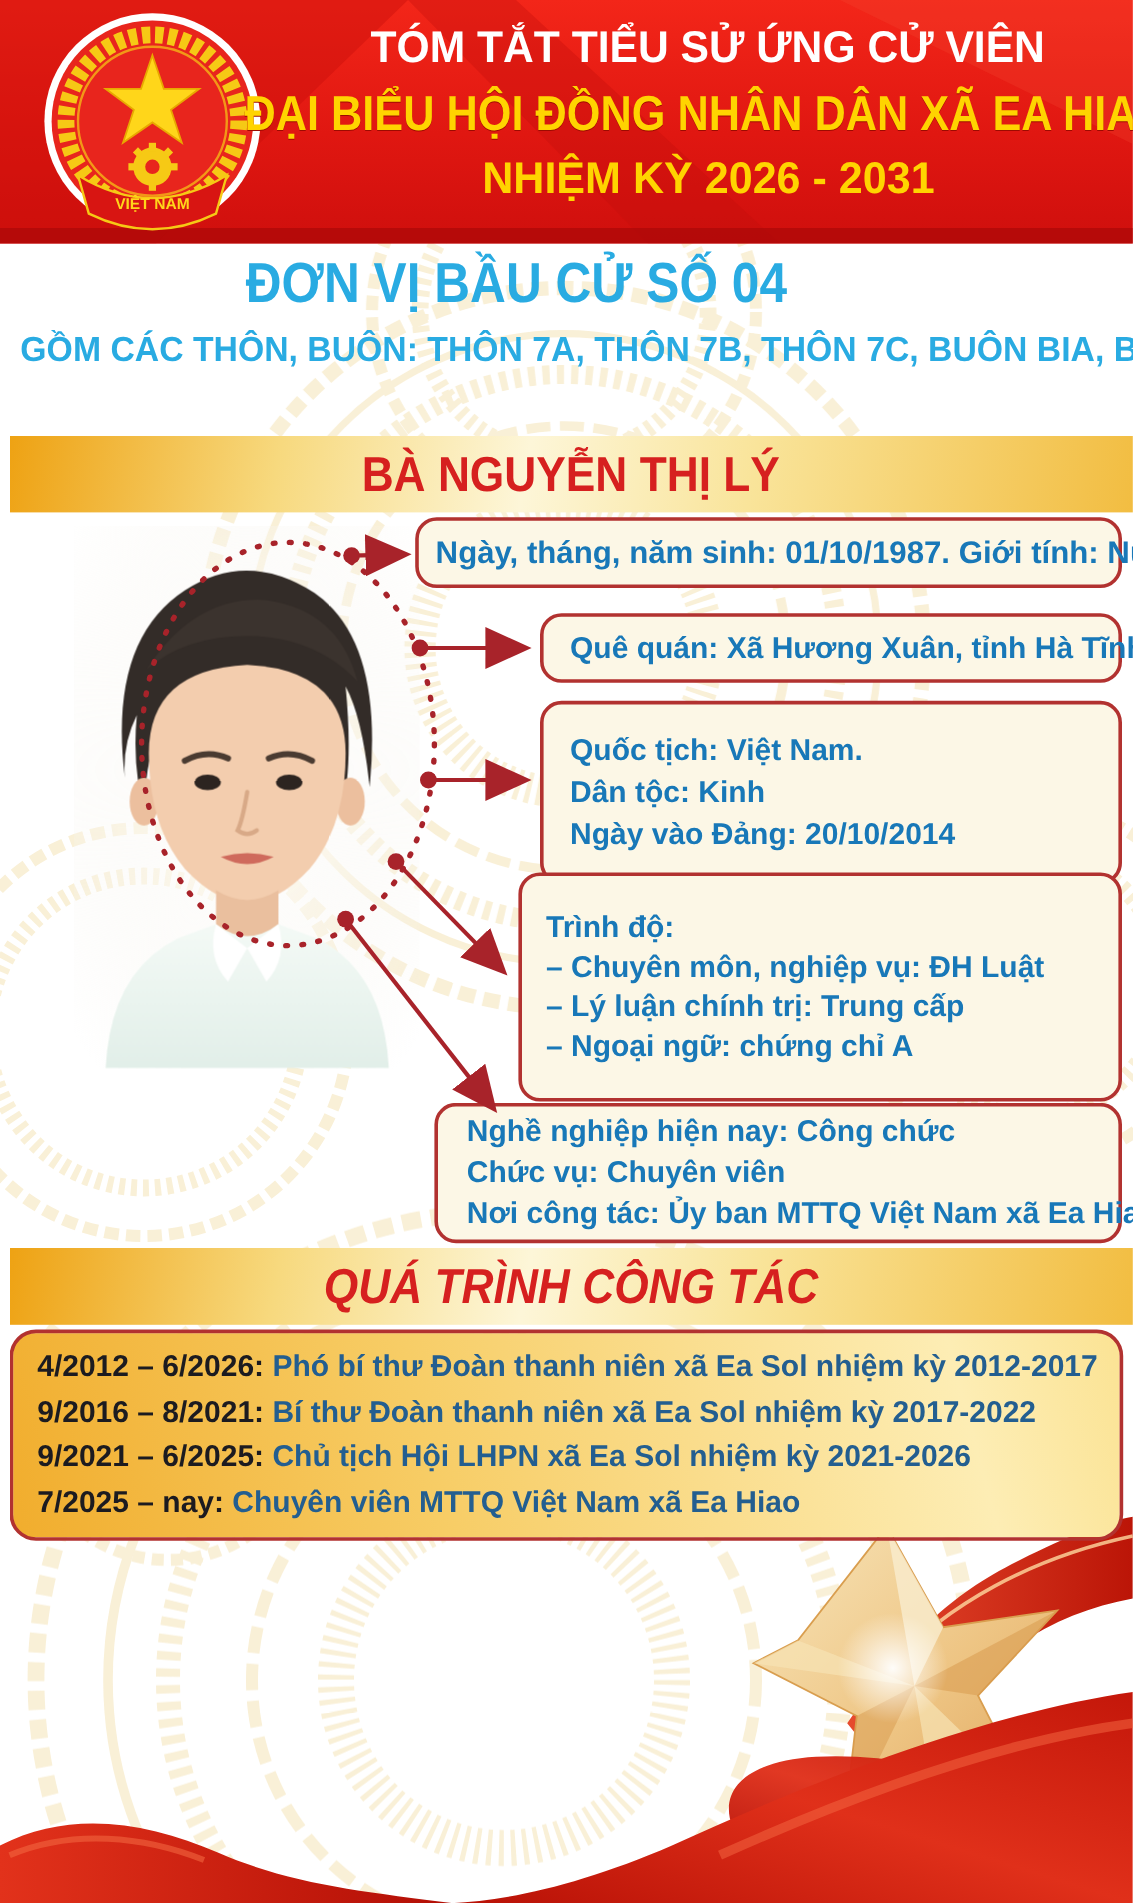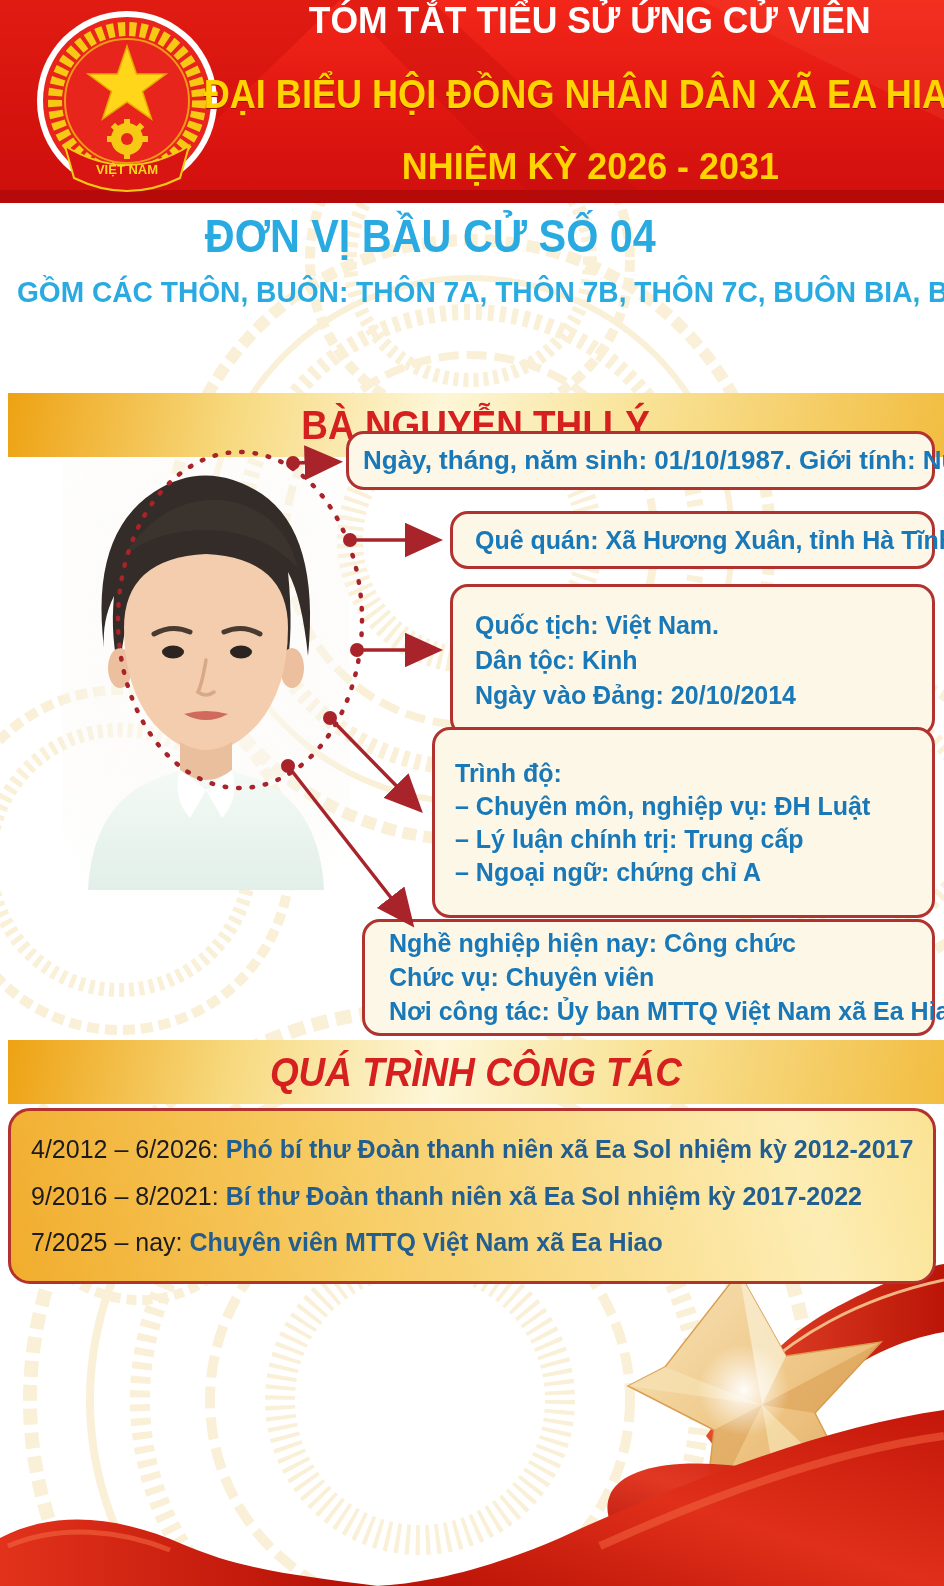--- a/index.html
+++ b/index.html
@@ -13,21 +13,21 @@
   .watermark{position:absolute;inset:0;z-index:0;pointer-events:none;}
   
   .header{
     position:absolute;left:0;top:0;width:944px;height:203px;z-index:4;
     background:linear-gradient(180deg,#f32619 0%,#e01711 55%,#cf0f0d 100%);
     overflow:hidden;
   }
   .header-deco{position:absolute;inset:0;}
   .header-text{
     position:absolute;left:240px;top:0;width:700px;height:188px;
-    display:flex;flex-direction:column;justify-content:space-between;align-items:center;gap:10px;
+    display:flex;flex-direction:column;justify-content:center;align-items:center;gap:10px;
   }
   .h-line1{color:#ffffff;font-size:37px;font-weight:bold;letter-spacing:0px;white-space:nowrap;transform:scaleX(0.96);}
   .h-line2{color:#ffd400;font-size:41px;font-weight:bold;white-space:nowrap;transform:scaleX(0.88);text-shadow:0 1px 0 #9d0a00;}
   .h-line3{color:#ffd400;font-size:37px;font-weight:bold;white-space:nowrap;transform:scaleX(0.97);}
   .emblem{position:absolute;left:30px;top:6px;}
   
   .unit-title{
     position:absolute;left:0;top:208px;width:860px;text-align:center;z-index:3;
     color:#29abe2;font-size:47px;font-weight:bold;
   }
@@ -36,21 +36,21 @@
     position:absolute;left:0;top:276px;width:944px;text-align:center;z-index:3;
     color:#29abe2;font-size:29px;font-weight:bold;white-space:nowrap;
   }
   .unit-subtitle>span{display:inline-block;transform:scaleX(0.97);}
   
   .gold-bar{
     position:absolute;left:8px;width:936px;height:64px;z-index:2;
     background:linear-gradient(100deg,#eea213 0%,#f7d97e 24%,#fdf6d8 46%,#f9e49a 66%,#f2bd41 100%);
     display:flex;align-items:center;justify-content:center;
   }
-  .bar-name{top:363px;margin-top:30px;}
+  .bar-name{top:363px;}
   .bar-work{top:1040px;font-style:italic;}
   .gold-bar .bar-title{color:#d6201f;font-size:41px;font-weight:bold;transform:scaleX(0.9);white-space:nowrap;}
   
   .info-box{
     position:absolute;z-index:2;
     background:#fcf7e6;border:3px solid #b23230;border-radius:18px;
     color:#1878b8;font-size:25px;font-weight:bold;
     display:flex;flex-direction:column;justify-content:center;
   }
   .info-box .line{white-space:nowrap;}
@@ -62,21 +62,21 @@
   .box-5{left:362px;top:919px;width:573px;height:117px;padding:6px 0 6px 24px;gap:5px;}
   
   .work-box{
     position:absolute;left:8px;top:1108px;width:928px;height:176px;z-index:2;
     background:linear-gradient(75deg,#f1ad2d 0%,#f7cd66 38%,#fdedb4 85%,#fbe394 100%);
     border:3px solid #b23230;border-radius:22px;
     display:flex;flex-direction:column;justify-content:space-evenly;
     padding:6px 10px 6px 20px;
   }
   .work-row{font-size:25px;white-space:nowrap;}
-  .work-period{color:#1c1b20;font-weight:normal;}
+  .work-period{color:#1c1b20;font-weight:bold;}
   .work-role{color:#235e90;font-weight:bold;}
   
   .photo{position:absolute;left:62px;top:438px;z-index:1;}
   .arrows{position:absolute;inset:0;z-index:3;pointer-events:none;}
   .bottom-deco{position:absolute;left:0;top:1240px;z-index:1;pointer-events:none;}
 </style>
 </head>
 <body>
 
 <div class="page">
@@ -249,20 +249,24 @@
   <div class="work-box">
     <div class="work-row">
       <span class="work-period">4/2012 – 6/2026:</span>
       <span class="work-role">Phó bí thư Đoàn thanh niên xã Ea Sol nhiệm kỳ 2012-2017</span>
     </div>
     <div class="work-row">
       <span class="work-period">9/2016 – 8/2021:</span>
       <span class="work-role">Bí thư Đoàn thanh niên xã Ea Sol nhiệm kỳ 2017-2022</span>
     </div>
     <div class="work-row">
+      <span class="work-period">9/2021 – 6/2025:</span>
+      <span class="work-role">Chủ tịch Hội LHPN xã Ea Sol nhiệm kỳ 2021-2026</span>
+    </div>
+    <div class="work-row">
       <span class="work-period">7/2025 – nay:</span>
       <span class="work-role">Chuyên viên MTTQ Việt Nam xã Ea Hiao</span>
     </div>
   </div>
 
   <svg class="bottom-deco" width="944" height="346" viewBox="0 0 944 346">
     <defs>
       <linearGradient id="ribG1" x1="0" y1="0" x2="1" y2="0">
         <stop offset="0" stop-color="#e74b2e"></stop>
           <stop offset="1" stop-color="#bb1507"></stop>

